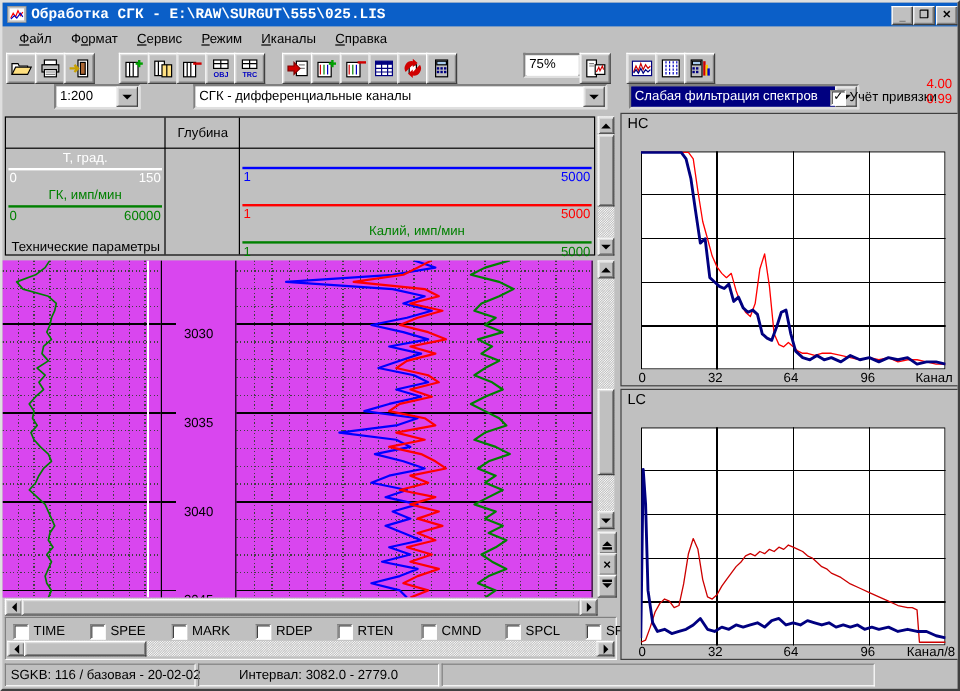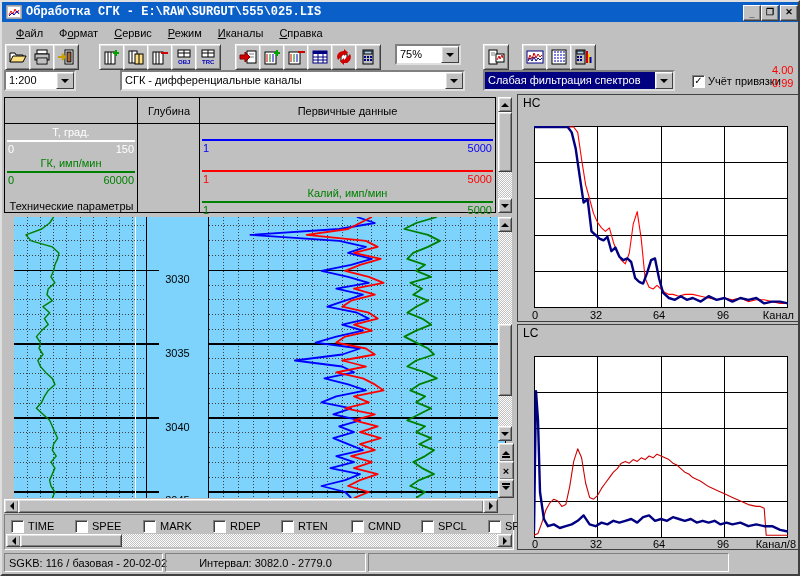--- a/index.html
+++ b/index.html
@@ -11,21 +11,21 @@
   .title-text{color:#fff;font-weight:bold;font-size:12px;margin-left:5px;white-space:nowrap;font-family:Liberation Mono, monospace;}
   .winbtn{width:16px;height:14px;background:#c0c0c0;border:1px solid;border-color:#fff #404040 #404040 #fff;
           box-shadow:inset -1px -1px 0 #808080;font-size:9px;font-weight:bold;text-align:center;line-height:12px;}
   .raised{background:#c0c0c0;border:1px solid;border-color:#fff #404040 #404040 #fff;box-shadow:inset 1px 1px 0 #dfdfdf, inset -1px -1px 0 #808080;}
   .sunken{border:1px solid;border-color:#808080 #fff #fff #808080;}
   .field{background:#fff;border:2px solid;border-color:#808080 #dfdfdf #dfdfdf #808080;box-shadow:inset 1px 1px 0 #404040;}
   .menubar{left:0;top:22px;width:796px;height:18px;display:flex;align-items:center;padding-left:6px;box-sizing:border-box;}
   .mi{padding:2px 8px;}
   .mi u{text-decoration:underline;}
   .tbtn{position:absolute;top:42px;width:24px;height:24px;display:flex;align-items:center;justify-content:center;}
-  .combo{display:flex;height:21px;box-sizing:border-box;}
+  .combo{display:flex;height:21px;box-sizing:border-box;margin-left:41px;}
   .combo .ctext{flex:1;background:#fff;padding:2px 3px;white-space:nowrap;overflow:hidden;}
   .combo .cbtn{width:16px;background:#c0c0c0;border:1px solid;border-color:#fff #404040 #404040 #fff;
                box-shadow:inset 1px 1px 0 #dfdfdf;display:flex;align-items:center;justify-content:center;}
   .tri-dn{width:0;height:0;border:4px solid transparent;border-top:4px solid #000;margin-top:4px;}
   .tri-up-s{width:0;height:0;border:4px solid transparent;border-bottom:4px solid #000;margin-bottom:4px;}
   .tri-l{width:0;height:0;border:4px solid transparent;border-right:4px solid #000;margin-right:4px;}
   .tri-r{width:0;height:0;border:4px solid transparent;border-left:4px solid #000;margin-left:4px;}
   .sbtn{position:absolute;background:#c0c0c0;border:1px solid;border-color:#fff #404040 #404040 #fff;
         box-shadow:inset 1px 1px 0 #dfdfdf, inset -1px -1px 0 #808080;display:flex;align-items:center;justify-content:center;}
   .hatch{background-color:#c0c0c0;background-image:linear-gradient(45deg,#fff 25%,transparent 25%,transparent 75%,#fff 75%),
@@ -269,21 +269,20 @@
 <div class="abs chk" style="left:690px;top:73px;font-size:10px;line-height:10px;text-align:center;">
   <span>✓</span>
 </div>
 <div class="abs" style="left:706px;top:73px;white-space:nowrap;">Учёт привязки</div>
 <div class="redval" style="left:770px;top:62px;">4.00</div>
 <div class="redval" style="left:770px;top:75px;">0.99</div>
 
 <div class="abs" style="left:2px;top:95px;width:492px;height:116px;background:#c0c0c0;border:1px solid #000;box-sizing:border-box;">
   <div class="hdr-cell" style="left:0;width:133px;">Технические параметры</div>
   <div class="hdr-cell" style="left:133px;width:62px;top:0;">Глубина</div>
-  <div class="hdr-cell" style="left:195px;width:295px;top:0;">Первичные данные</div>
   <div class="hline" style="left:0;top:25px;width:490px;"></div>
   <div class="vline" style="left:132px;top:0;height:114px;"></div>
   <div class="vline" style="left:194px;top:0;height:114px;"></div>
 
   <div class="cl t-white" style="left:0;top:28px;width:132px;">Т, град.</div>
   <div class="scale-line" style="left:2px;top:42px;width:128px;background:#ffffff;"></div>
   <div class="mm t-white" style="left:0;top:45px;width:132px;">
     <span>0</span>
       <span>150</span>
   </div>
@@ -315,21 +314,21 @@
 <div class="abs hatch" style="left:496px;top:95px;width:14px;height:116px;">
   <div class="sbtn" style="left:0;top:0;width:12px;height:13px;">
       <div class="tri-up-s"></div>
     </div>
   <div class="sbtn" style="left:0;top:15px;width:12px;height:58px;"></div>
   <div class="sbtn" style="left:0;top:101px;width:12px;height:13px;">
       <div class="tri-dn"></div>
     </div>
 </div>
 
-<div class="abs" id="track-area" style="left:12px;top:215px;width:492px;height:281px;overflow:hidden;background:#7dd3fc;">
+<div class="abs" id="track-area" style="left:0;top:215px;width:492px;height:281px;overflow:hidden;background:#d946ef;">
   <svg class="abs" id="svg-tech" style="left:0;top:0" width="132" height="281">
       <line x1="13.2" y1="0" x2="13.2" y2="281" stroke="#404040" stroke-width="1" stroke-dasharray="1 2" shape-rendering="crispEdges"></line>
       <line x1="26.4" y1="0" x2="26.4" y2="281" stroke="#404040" stroke-width="1" stroke-dasharray="1 2" shape-rendering="crispEdges"></line>
       <line x1="39.6" y1="0" x2="39.6" y2="281" stroke="#404040" stroke-width="1" stroke-dasharray="1 2" shape-rendering="crispEdges"></line>
       <line x1="52.8" y1="0" x2="52.8" y2="281" stroke="#404040" stroke-width="1" stroke-dasharray="1 2" shape-rendering="crispEdges"></line>
       <line x1="66" y1="0" x2="66" y2="281" stroke="#404040" stroke-width="1" stroke-dasharray="1 2" shape-rendering="crispEdges"></line>
       <line x1="79.2" y1="0" x2="79.2" y2="281" stroke="#404040" stroke-width="1" stroke-dasharray="1 2" shape-rendering="crispEdges"></line>
       <line x1="92.4" y1="0" x2="92.4" y2="281" stroke="#404040" stroke-width="1" stroke-dasharray="1 2" shape-rendering="crispEdges"></line>
       <line x1="105.6" y1="0" x2="105.6" y2="281" stroke="#404040" stroke-width="1" stroke-dasharray="1 2" shape-rendering="crispEdges"></line>
       <line x1="118.8" y1="0" x2="118.8" y2="281" stroke="#404040" stroke-width="1" stroke-dasharray="1 2" shape-rendering="crispEdges"></line>

